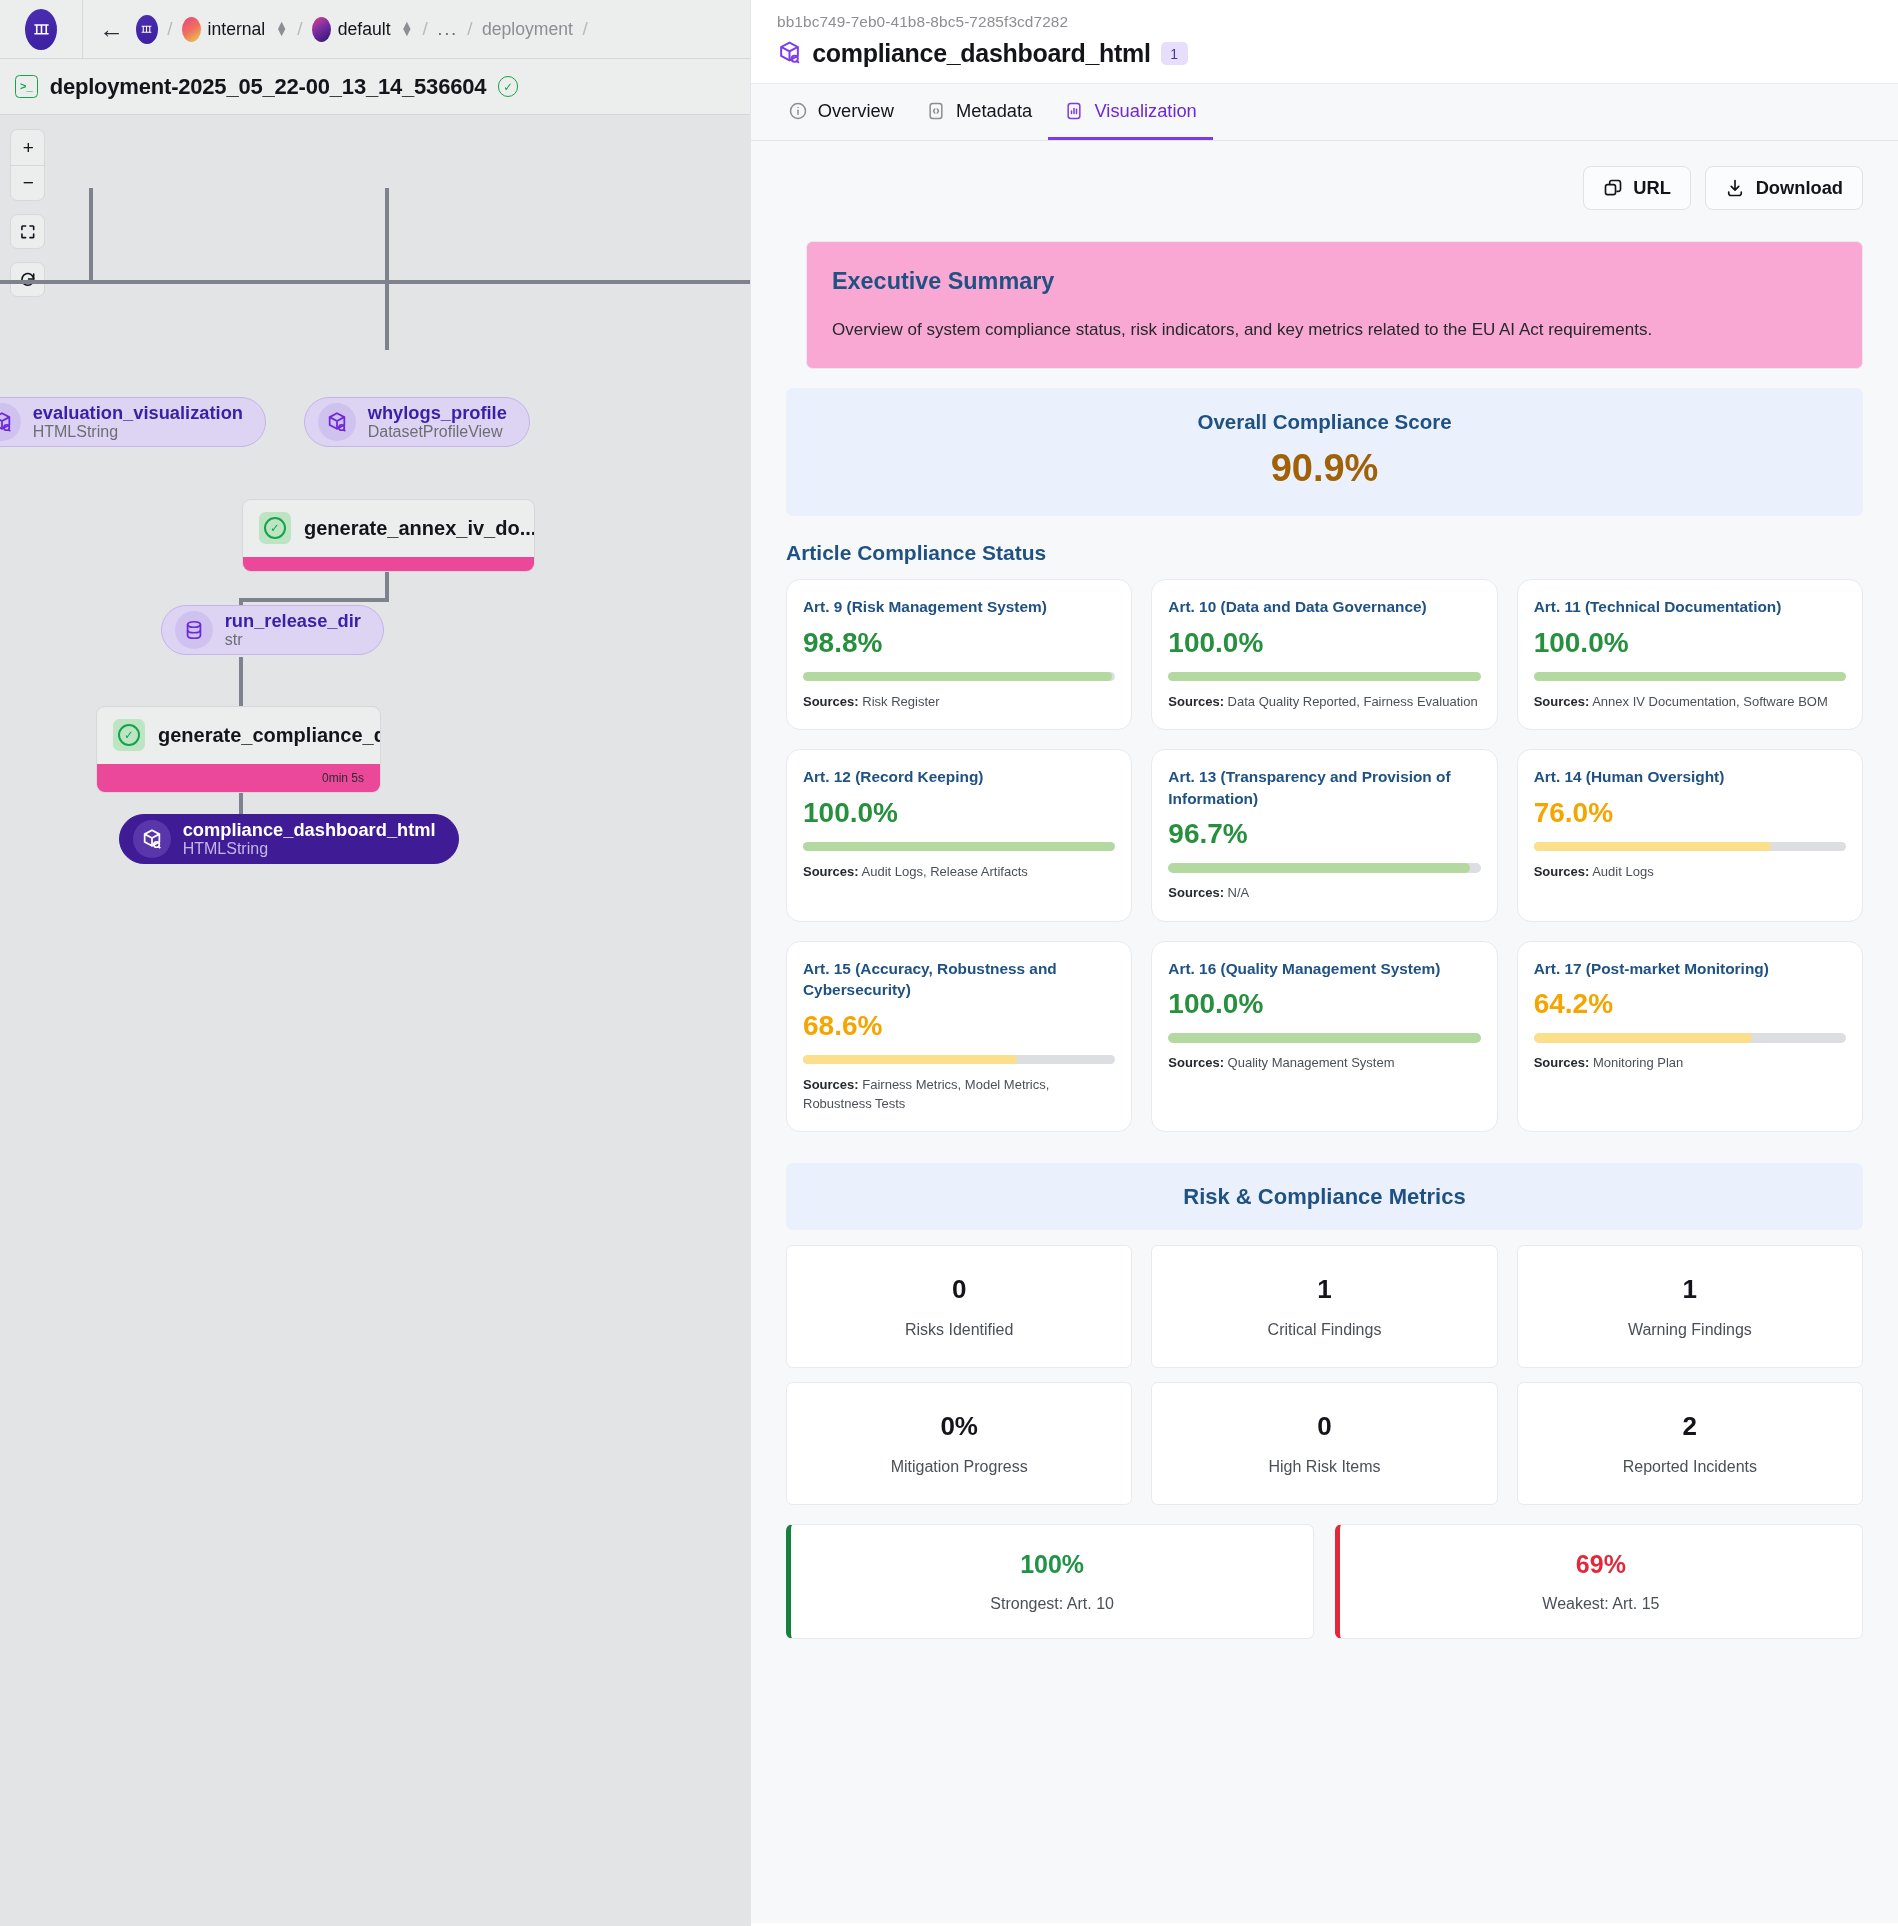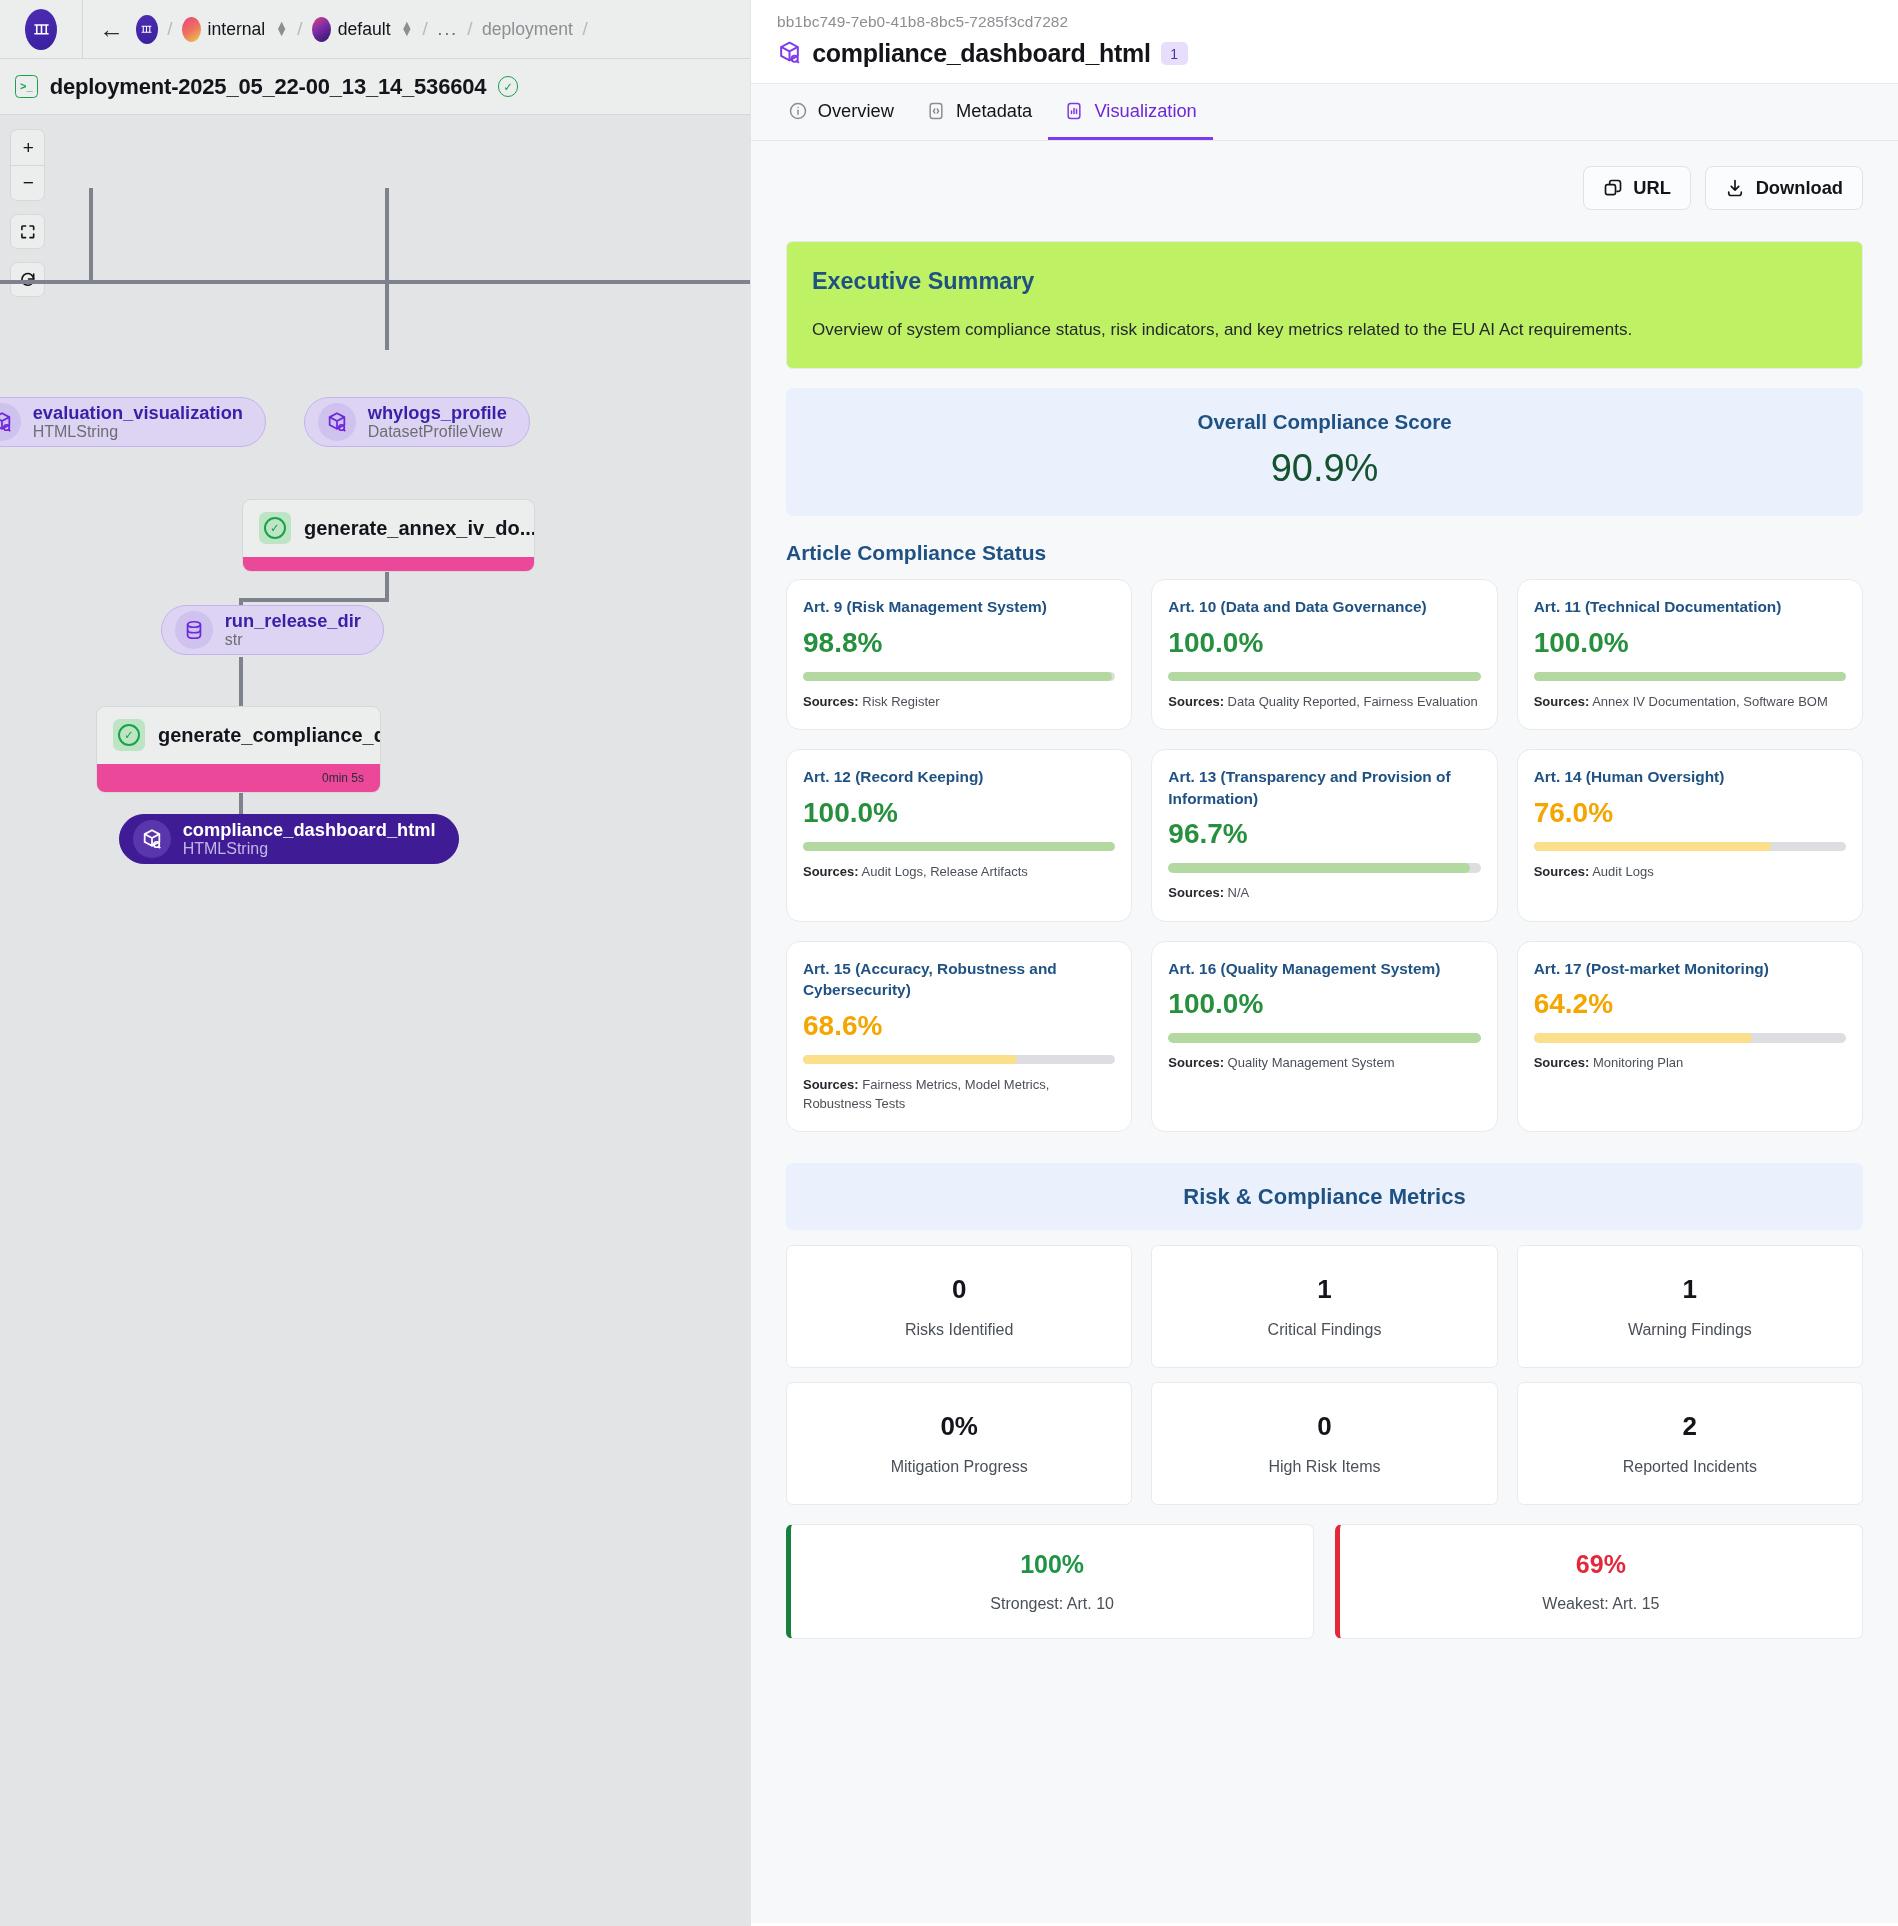--- a/index.html
+++ b/index.html
@@ -177,32 +177,32 @@
     padding: 10.2px 19px; font-size: 18.3px; color: #14141b; cursor: pointer; font-weight: 600;
   }
   .act-btn svg { width: 20px; height: 20px; }
 
   .doc { margin: 31px 35px 0 35px; }
   .doc-h1 {
     font-size: 33px; font-weight: 700; color: #1f5183;
     padding-bottom: 22px; border-bottom: 2.2px solid #1f5183; letter-spacing: -0.4px;
   }
   .card-plain {
-    background: #bef264; border: 0.7px solid #e8eaed; border-radius: 6.6px;
-    padding: 26px 25px; margin-top: 19px;
+    background: #f9a8d4; border: 0.7px solid #e8eaed; border-radius: 6.6px;
+    padding: 26px 25px; margin-top: 19px; margin-left: 20px;
   }
   .doc-h2 { font-size: 23.4px; font-weight: 700; color: #1f5183; }
   .doc-p { font-size: 17px; color: #25282d; margin-top: 22px; line-height: 1.5; }
 
   .score-box {
     background: #eaf1fd; border-radius: 6.6px; text-align: center;
     padding: 22px 0 26px 0; margin-top: 18.3px;
   }
   .score-label { font-size: 20.5px; font-weight: 700; color: #1f5183; }
-  .score-val { font-size: 38px; font-weight: 400; color: #14532d; margin-top: 13px; }
+  .score-val { font-size: 38px; font-weight: 700; color: #a16207; margin-top: 13px; }
 
   .sec-h3 { font-size: 21px; font-weight: 700; color: #1f5183; margin-top: 25px; }
 
   .grid3 { display: grid; grid-template-columns: repeat(3, 1fr); gap: 19px; margin-top: 14.6px; }
   .art-card {
     background: #ffffff; border: 0.7px solid #e8eaed; border-radius: 14px;
     padding: 16px 16px 17.6px 16px;
     display: flex; flex-direction: column;
   }
   .art-title { font-size: 15.4px; font-weight: 700; color: #1f5183; line-height: 1.4; }

